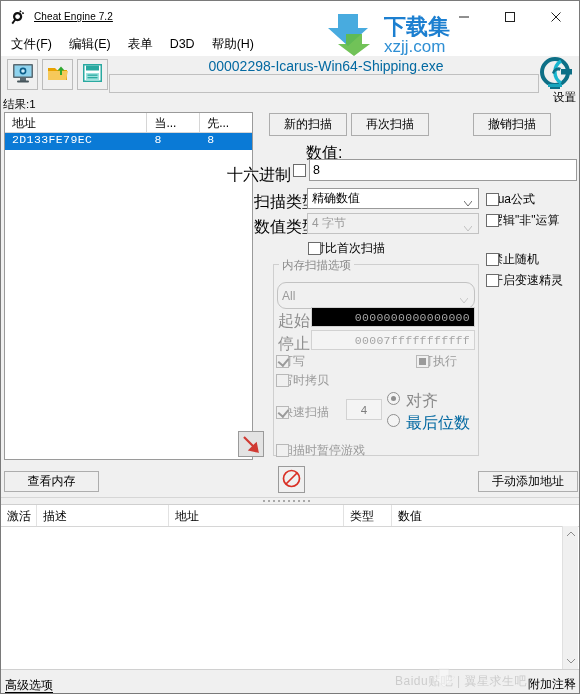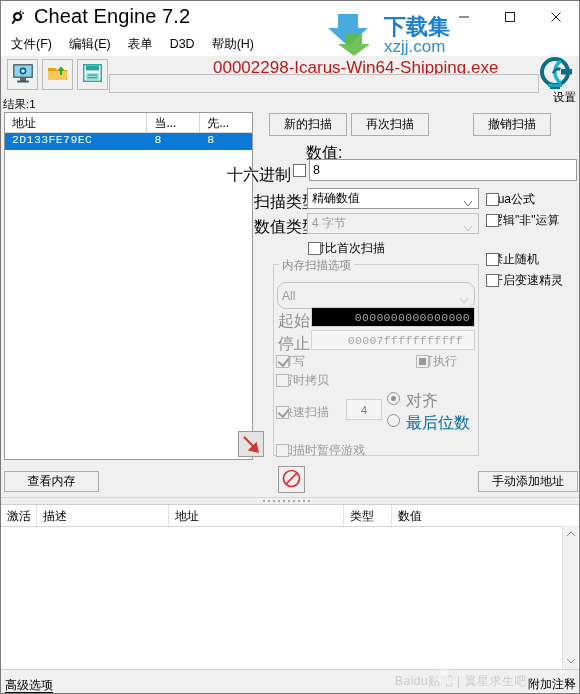--- a/index.html
+++ b/index.html
@@ -25,22 +25,23 @@
   .titlebar {
     position: absolute; left: 0; top: 0; width: 578px; height: 31px;
     background: #ffffff;
     display: flex; align-items: center;
   }
   .title-icon {
     width: 16px; height: 16px; margin-left: 9px; margin-right: 8px;
     position: relative; flex: 0 0 auto;
   }
   .title-text {
-    font-size: 20px; color: #000; letter-spacing: 0.1px;
+    font-size: 10px; color: #000; letter-spacing: 0.1px;
     white-space: nowrap;
+    text-decoration: underline;
   }
   .win-controls {
     position: absolute; right: 0; top: 0; height: 31px;
     display: flex; align-items: stretch;
   }
   .win-btn {
     width: 46px; display: flex; align-items: center; justify-content: center;
     color: #202020;
   }
 
@@ -62,22 +63,22 @@
   .tb-btn {
     position: absolute; top: 3px; width: 31px; height: 31px;
     background: #f0f0f0; border: 1px solid #bcbcbc;
     display: flex; align-items: center; justify-content: center;
   }
   .tb-btn.b1 { left: 6px; }
   .tb-btn.b2 { left: 41px; }
   .tb-btn.b3 { left: 76px; }
 
   .proc-title {
-    position: absolute; left: 212px; top: 2px; width: 250px;
-    text-align: center; font-size: 17px; color: #b91c1c; white-space: nowrap;
+    position: absolute; left: 200px; top: 2px; width: 250px;
+    text-align: center; font-size: 14px; color: #0369a1; white-space: nowrap;
   }
   .proc-field {
     position: absolute; left: 108px; top: 18px; width: 430px; height: 19px;
     background: #f0f0f0; border: 1px solid #c0c0c0;
   }
   .ce-logo {
     position: absolute; right: 4px; top: 1px; width: 40px; height: 34px;
   }
   .settings-label {
     position: absolute; right: 3px; top: 34px;
@@ -199,21 +200,21 @@
   .in-start {
     left: 310px; top: 306px; width: 164px; height: 20px;
     background: #000000; border: 1px solid #d2d2d2;
     color: #a5a5a5; justify-content: flex-end; padding-right: 4px;
     font-family: "Liberation Mono", "DejaVu Sans Mono", monospace;
     font-size: 11.5px; letter-spacing: 0.3px;
   }
   .in-stop {
     left: 310px; top: 329px; width: 164px; height: 20px;
     background: #f4f4f4; border: 1px solid #d2d2d2;
-    color: #a5a5a5; justify-content: flex-end; padding-right: 11px;
+    color: #a5a5a5; justify-content: flex-end; padding-right: 4px;
     font-family: "Liberation Mono", "DejaVu Sans Mono", monospace;
     font-size: 11.5px; letter-spacing: 0.3px;
   }
 
   .row-writable  { left: 275px; top: 352px; }
   .row-exec      { left: 415px; top: 352px; }
   .row-copyonw   { left: 275px; top: 371px; }
   .row-fastscan  { left: 275px; top: 403px; }
   .row-pause     { left: 275px; top: 441px; }
 

